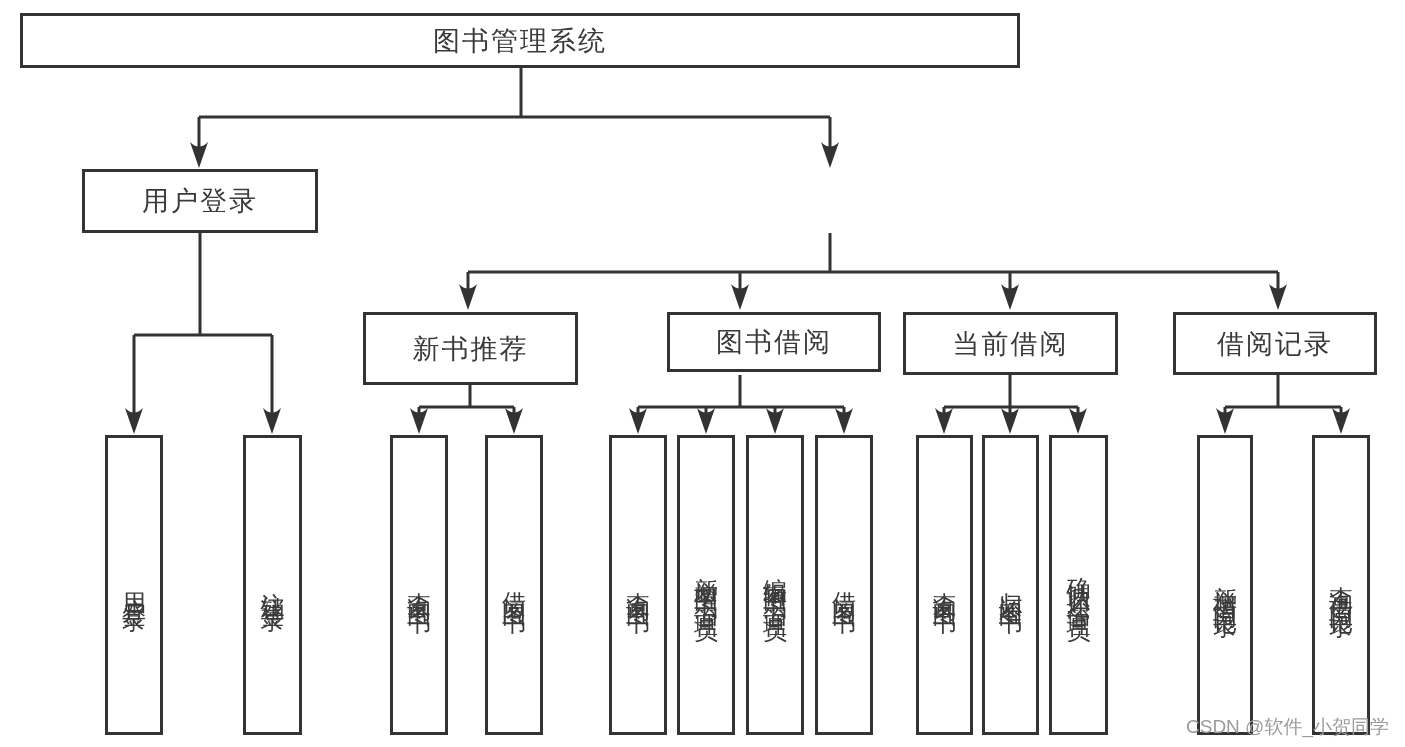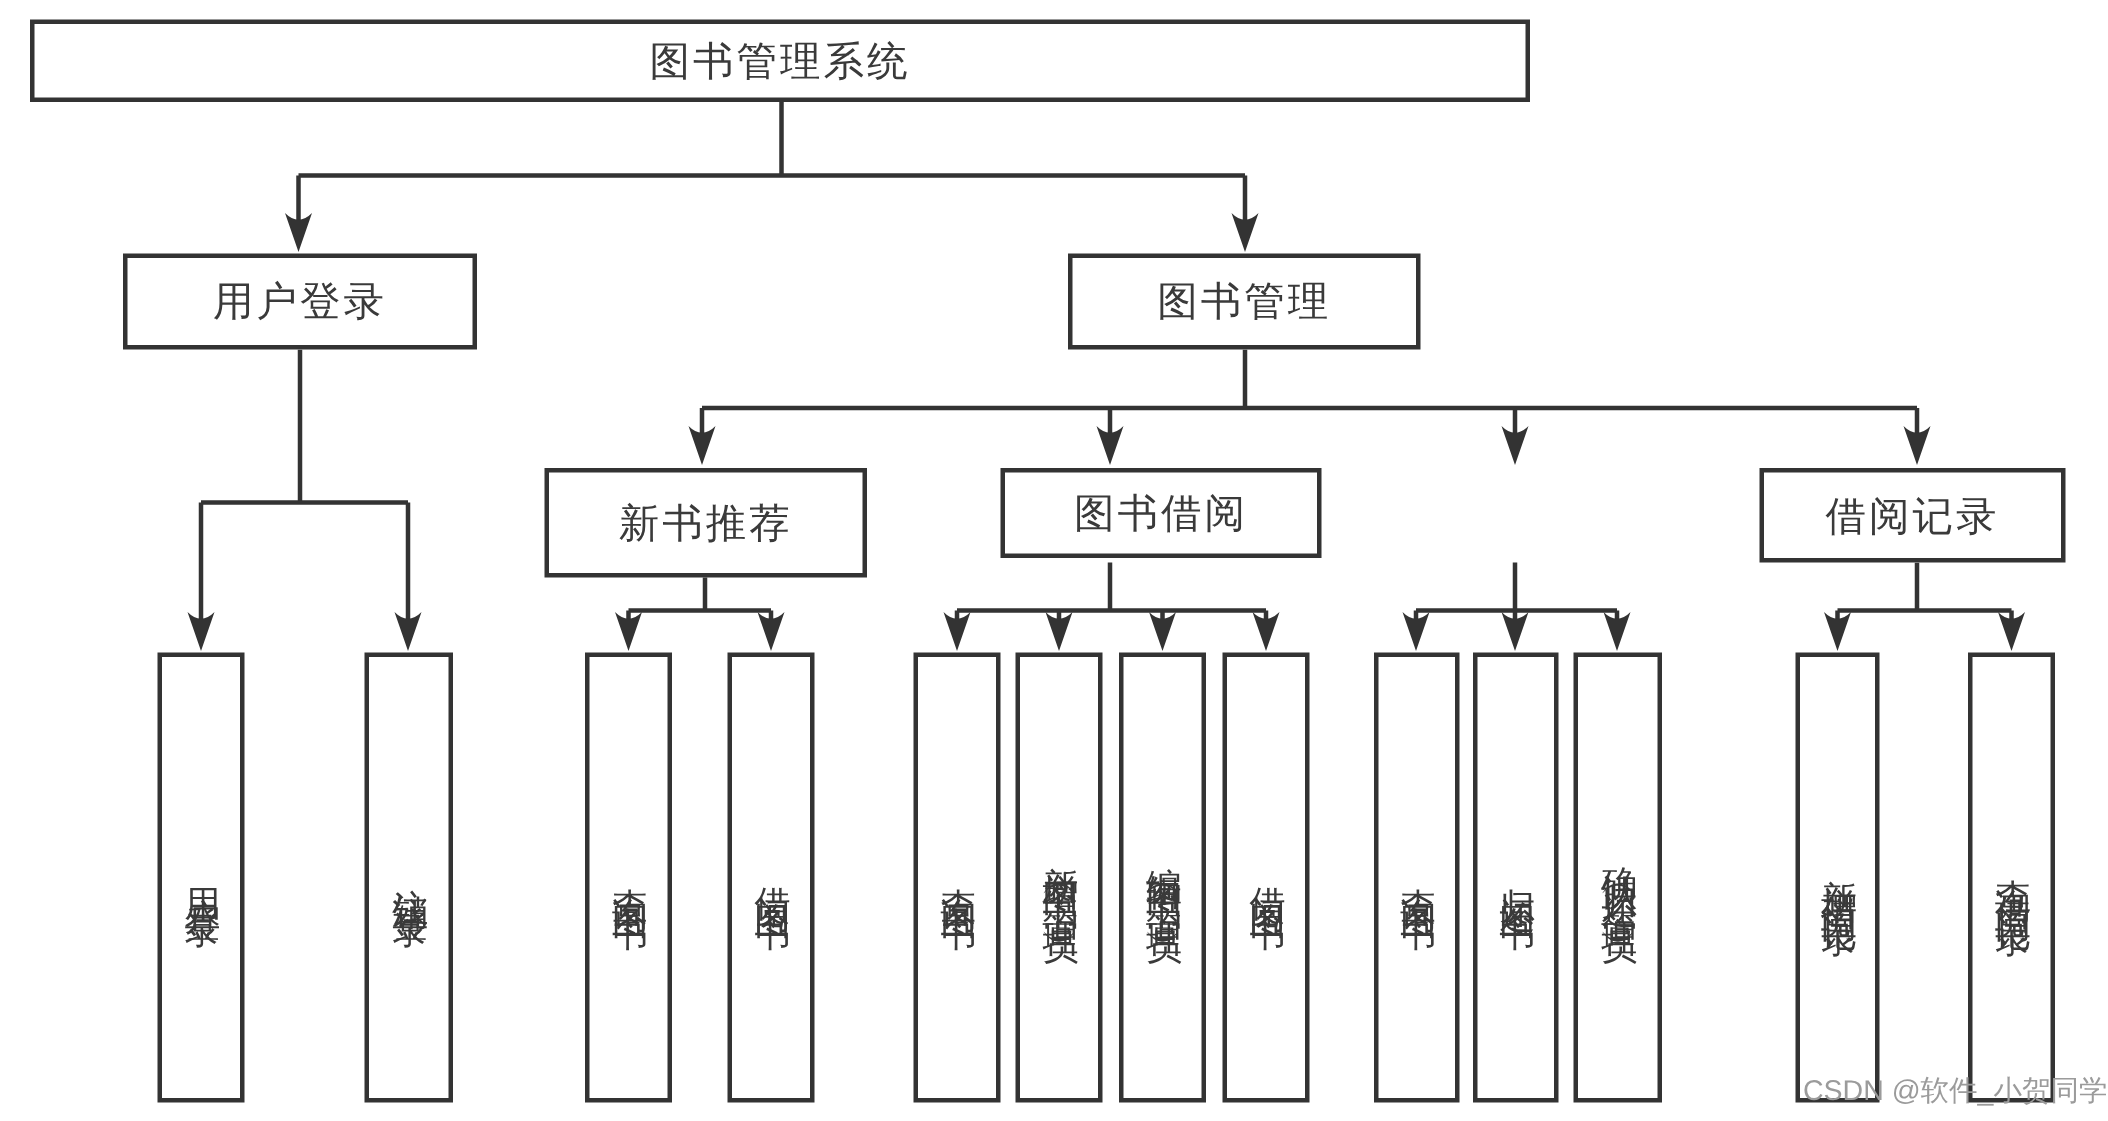--- a/index.html
+++ b/index.html
@@ -25,21 +25,21 @@
     font-size:27px;color:#3a3a3a;letter-spacing:2px;white-space:nowrap;
   }
   .vlbl{
     writing-mode:vertical-rl;
     text-orientation:mixed;
     font-size:24px;color:#3a3a3a;letter-spacing:6px;
     white-space:nowrap;
   }
   #watermark{
     position:absolute;left:1186px;top:714px;z-index:5;
-    font-size:19px;color:#9b9b9b;white-space:nowrap;margin-left:16px;
+    font-size:19px;color:#9b9b9b;white-space:nowrap;
   }
 </style>
 </head>
 <body>
 
 <div id="canvas">
 
   <svg id="wires" width="1405" height="747" viewBox="0 0 1405 747">
 
     <path class="wire" d="M521 68 V117 M199 117 H830 M199 117 V156 M830 117 V156"></path>
@@ -77,29 +77,29 @@
     <path class="ah" d="M1341 434 L1332 408 Q1341 417 1350 408 Z"></path>
   </svg>
 
   <div class="box" style="left:20px;top:13px;width:1000px;height:55px">
     <span class="lbl">图书管理系统</span>
   </div>
 
   <div class="box" style="left:82px;top:169px;width:236px;height:64px">
     <span class="lbl">用户登录</span>
   </div>
-  <div class="box" style="left:712px;top:169px;width:235px;height:64px">
-    <span class="lbl">图书管理</span>
-  </div>
 
   <div class="box" style="left:363px;top:312px;width:215px;height:73px">
     <span class="lbl">新书推荐</span>
   </div>
   <div class="box" style="left:667px;top:312px;width:214px;height:60px">
     <span class="lbl">图书借阅</span>
+  </div>
+  <div class="box" style="left:903px;top:312px;width:215px;height:63px">
+    <span class="lbl">当前借阅</span>
   </div>
   <div class="box" style="left:1173px;top:312px;width:204px;height:63px">
     <span class="lbl">借阅记录</span>
   </div>
 
   <div class="box" style="left:105px;top:435px;width:58px;height:300px">
     <span class="vlbl">用户登录</span>
   </div>
   <div class="box" style="left:243px;top:435px;width:59px;height:300px">
     <span class="vlbl">注销登录</span>

